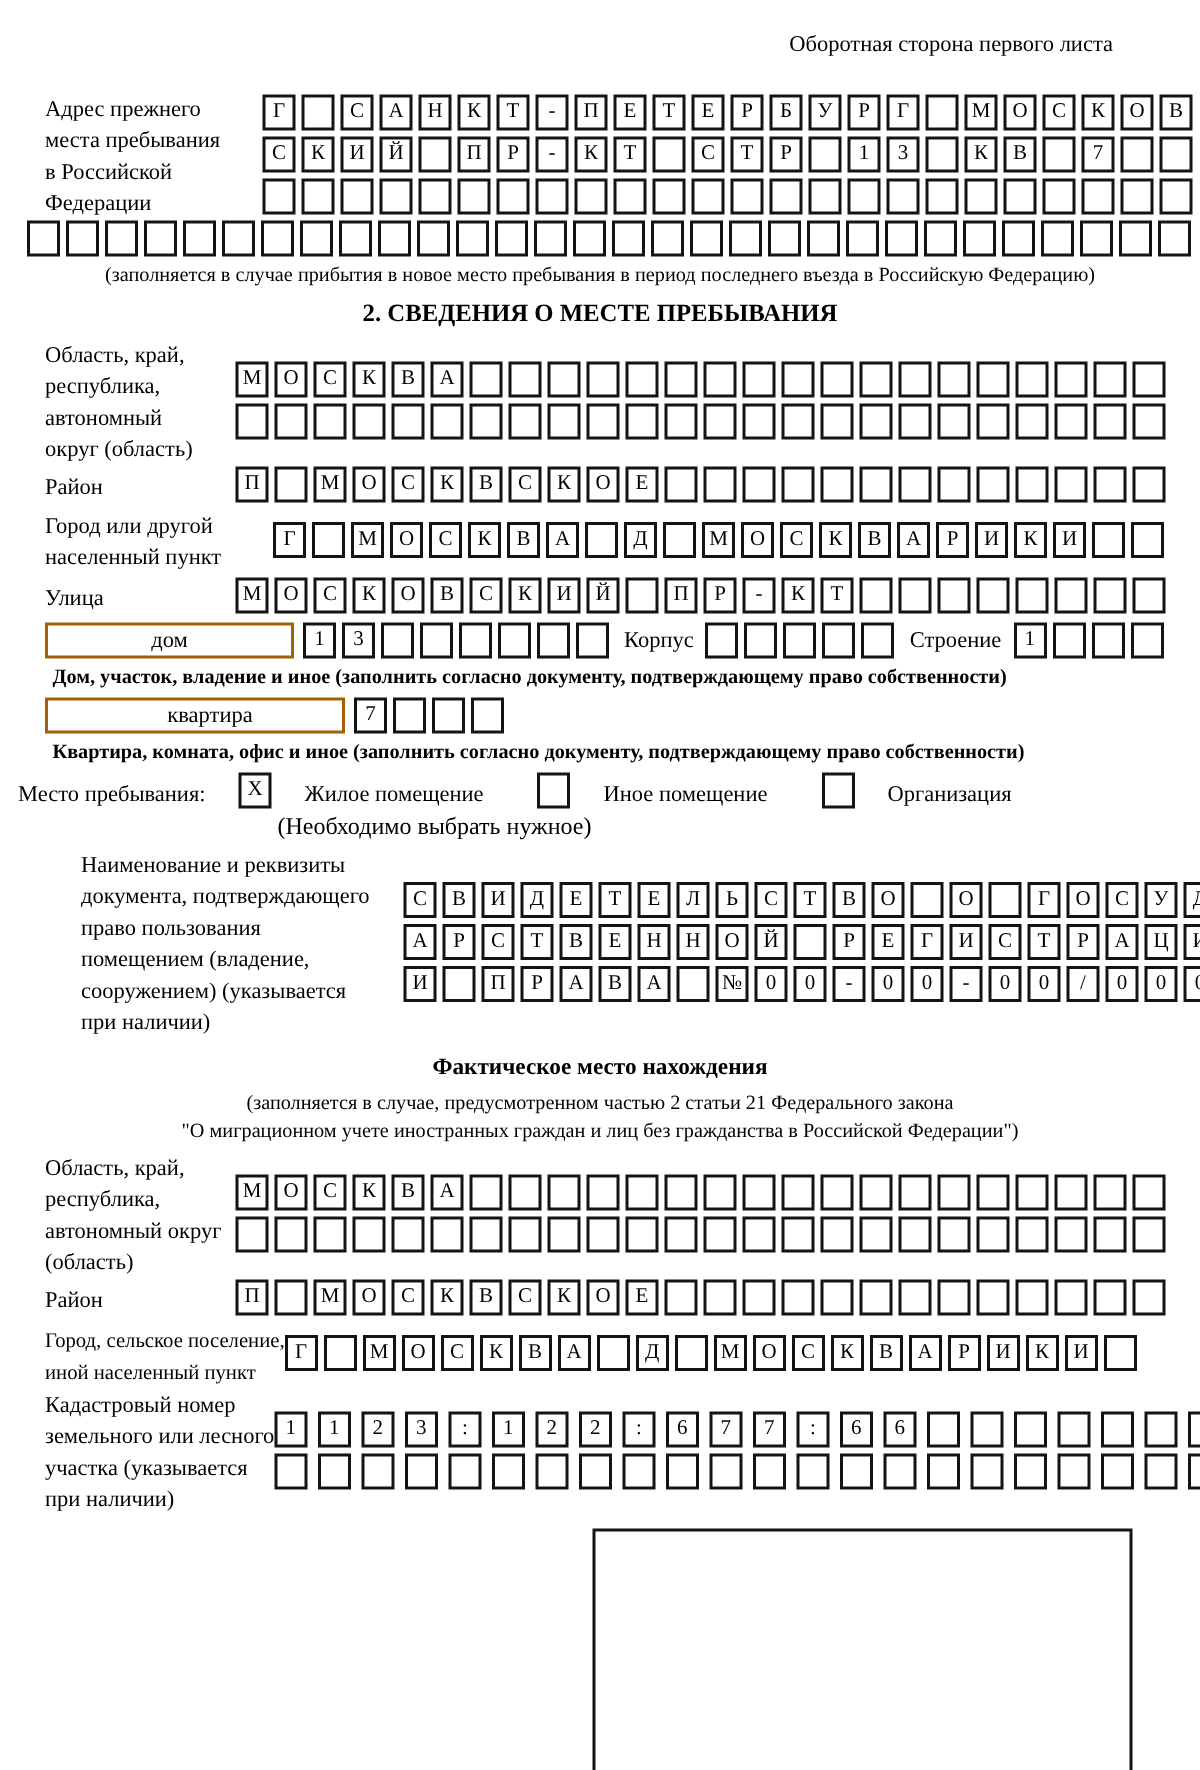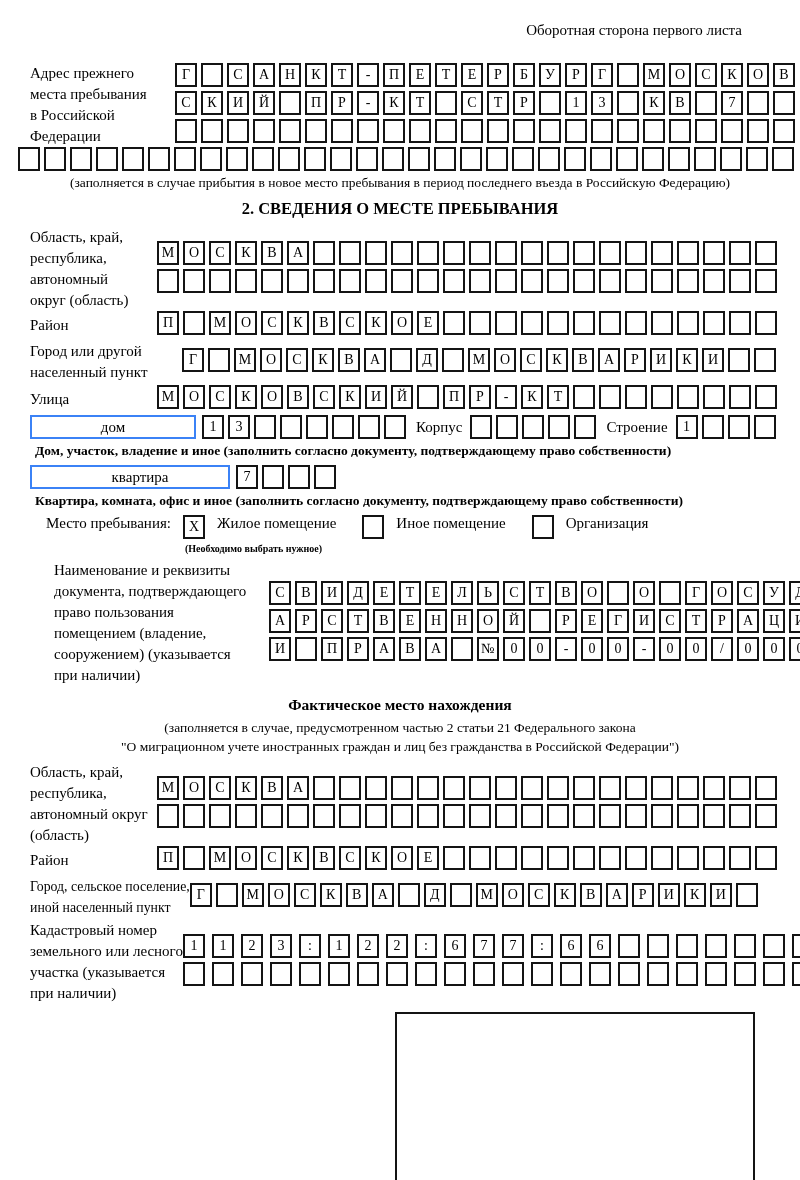--- a/index.html
+++ b/index.html
@@ -34,32 +34,32 @@
 
   .full-row { padding-left:18px; margin-top:0; }
 
   .note { font-size:13.5px; text-align:center; margin:4px 10px 2px 10px; }
   .section-title { font-size:16.5px; font-weight:bold; text-align:center; margin:8px 0 8px 0; }
   .sub-title { font-size:15.5px; font-weight:bold; text-align:center; margin:10px 0 4px 0; }
   .caption { font-size:13.5px; margin:0 0 6px 35px;font-weight:bold; }
 
   .house-row { display:flex; align-items:center; padding-left:30px; margin:2px 0 4px 0; }
   .wide-box {
-    box-sizing:border-box; border:2px solid #3b82f6; height:24px;
+    box-sizing:border-box; border:2px solid #a16207; height:24px;
     display:flex; align-items:center; justify-content:center; font-size:15px;font-family:Liberation Serif, serif;
   }
   .house-box { width:166px; margin-right:6px; }
   .flat-box { width:200px; margin-right:6px;padding-left:20px; }
   .inline-cells { margin-bottom:0; }
   .inline-label { font-size:15px; margin:0 8px 0 10px; white-space:nowrap; }
 
-  .stay-row { display:flex; align-items:flex-start; padding-left:46px; gap:12px; margin-top:4px; }
+  .stay-row { display:flex; align-items:flex-end; padding-left:12px; gap:22px; margin-top:4px; }
   .stay-label { font-size:15px; }
   .opt-label { font-size:15px; margin-right:14px; }
-  .stay-note { font-size:10px; margin:4px 0 6px 185px;font-weight:bold; }
+  .stay-note { font-size:16px; margin:4px 0 6px 185px; }
 
   .doc-field { margin-top:2px; }
 
   .act-note { font-size:13.5px; text-align:center; margin:0 40px; line-height:19px; }
 
   .stamp-box {
     box-sizing:border-box; border:2px solid #141414; width:360px; height:176px;
     margin:8px 0 4px 395px; background:#fff;
   }
 

